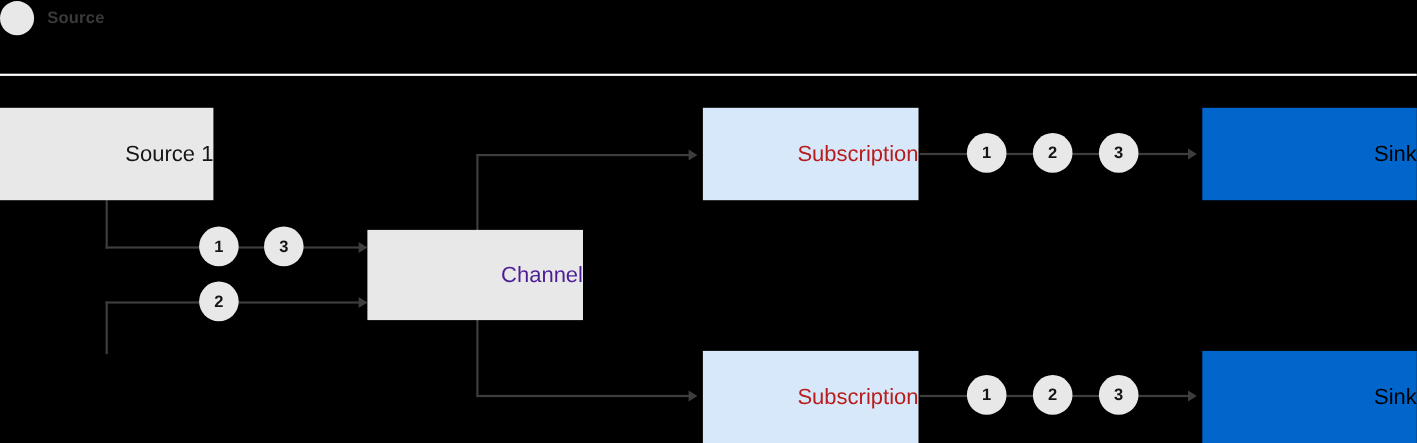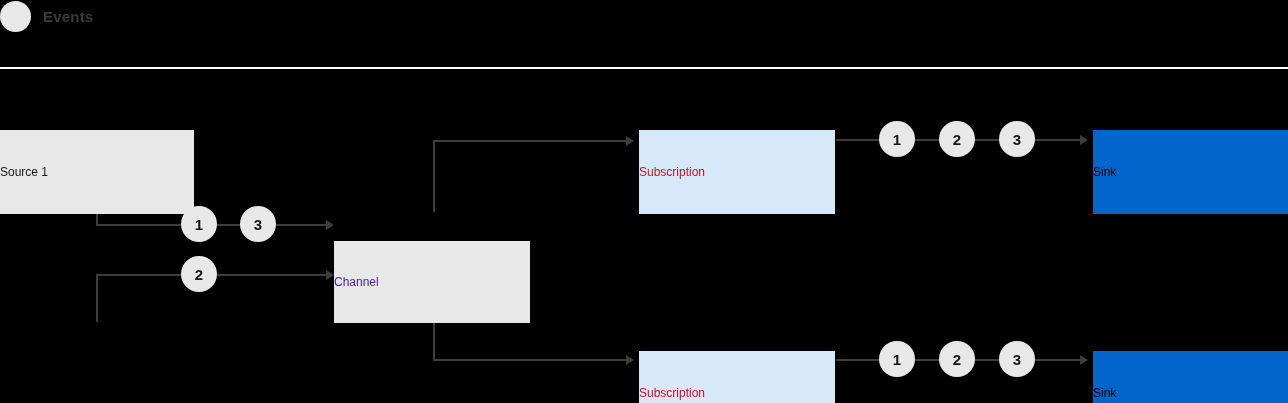--- a/index.html
+++ b/index.html
@@ -52,24 +52,23 @@
     width: 1288px;
     height: 2px;
     background: #ffffff;
   }
 
   
   .box {
     position: absolute;
     display: flex;
     align-items: center;
-    justify-content: flex-start;
-    font-size: 12px;
+    justify-content: flex-end;
+    font-size: 20px;
     box-sizing: border-box;
-    margin-top: 32px;
   }
   .box-source {
     background: #e8e8e8;
     color: #151515;
   }
   .box-channel {
     background: #e8e8e8;
     color: #4c1d95;
   }
   .box-subscription {
@@ -113,21 +112,21 @@
     border-left: 8px solid #3d3d3d;
   }
 </style>
 </head>
 <body>
 
 <div id="stage">
 
   <div class="legend">
     <div class="legend-dot"></div>
-    <div class="legend-label">Events</div>
+    <div class="legend-label">Source</div>
   </div>
 
   <div class="divider"></div>
 
   <div class="line line-v" style="left:96px; top:182px; height:44px;"></div>
   <div class="line line-h" style="left:96px; top:224px; width:236px;"></div>
   <div class="arrowhead" style="left:326px; top:220px;"></div>
 
   <div class="line line-v" style="left:96px; top:274px; height:48px;"></div>
   <div class="line line-h" style="left:96px; top:274px; width:236px;"></div>

